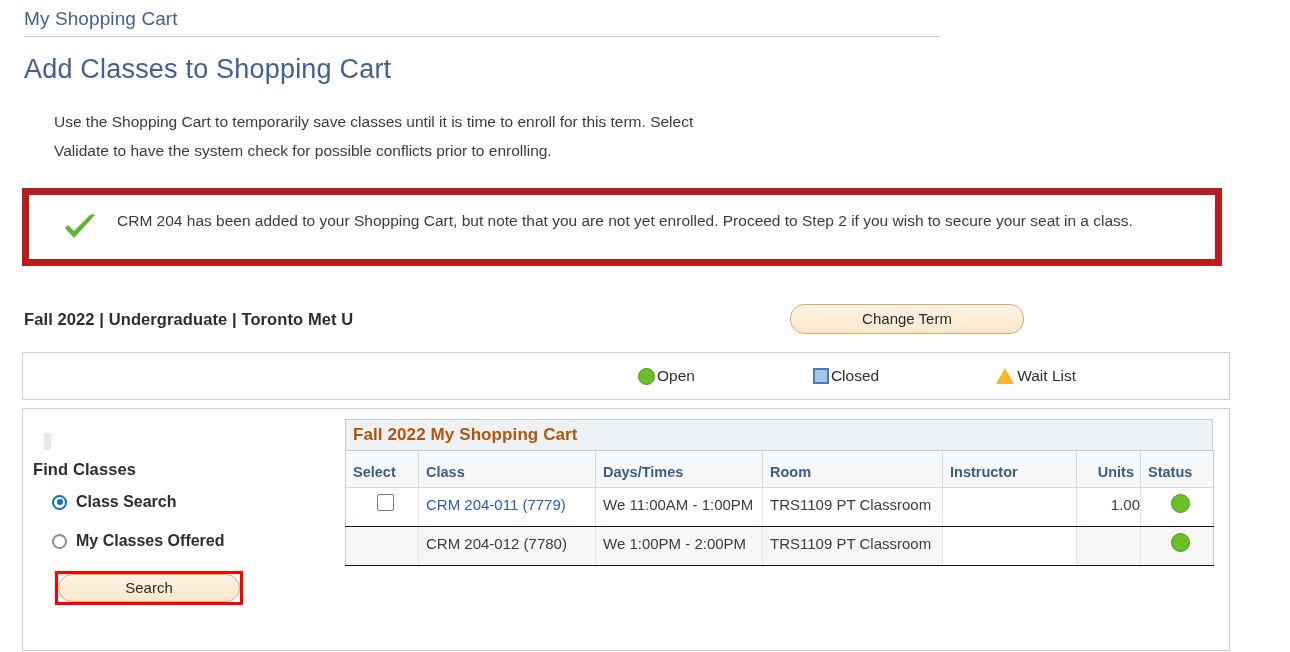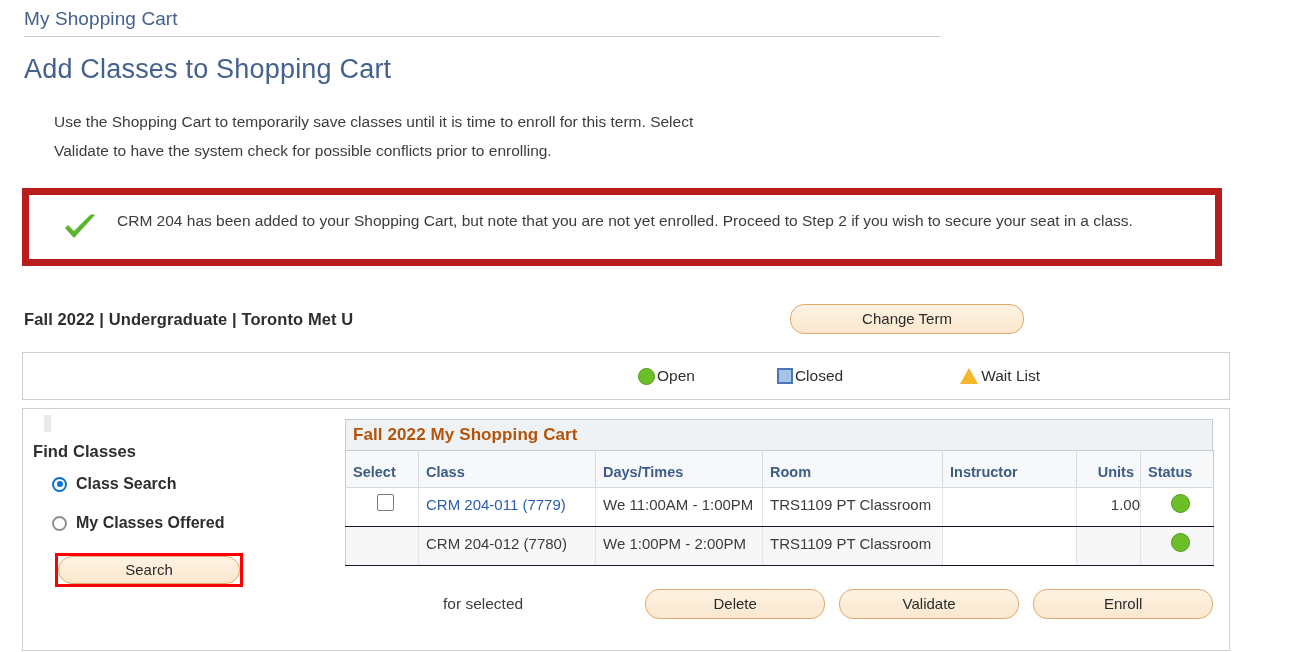--- a/index.html
+++ b/index.html
@@ -116,21 +116,21 @@
     display: flex;
     align-items: center;
   }
   .legend-item {
     display: flex;
     align-items: center;
     font-size: 15.5px;
     color: #2e2e2e;
   }
   .legend-open  { margin-left: 615px; }
-  .legend-closed{ margin-left: 82px; }
+  .legend-closed{ margin-left: 118px; }
   .legend-wait  { margin-left: 117px; }
 
   .dot-open {
     width: 17px; height: 17px; border-radius: 50%;
     background: #6dbf2a; border: 1px solid #4e9a16;
     box-sizing: border-box; margin-right: 2px;
   }
   .sq-closed {
     width: 16px; height: 16px;
     background: #a6c4e8; border: 2px solid #4a79b5;
@@ -152,21 +152,21 @@
     border: 1px solid #ccd0d4;
     background: #ffffff;
     box-sizing: border-box;
     position: relative;
   }
 
   
   .left-col {
     position: absolute;
     left: 10px;
-    top: 6px;
+    top: 24px;
     width: 310px;
   }
   .small-bar {
     width: 7px;
     height: 17px;
     background: #e7e9ec;
     margin: 0 0 10px 11px;
   }
   .find-classes-hd {
     font-size: 16.5px;
@@ -423,20 +423,14 @@
           <td class="instructor-cell"></td>
           <td class="units-cell"></td>
           <td class="status-cell">
             <span class="status-dot"></span>
           </td>
         </tr>
       </tbody>
     </table>
   </div>
 
-  <div class="action-row">
-    <span class="for-selected">for selected</span>
-    <button class="btn btn-delete">Delete</button>
-    <button class="btn btn-validate">Validate</button>
-    <button class="btn btn-enroll">Enroll</button>
-  </div>
 
 </div>
 
 </body></html>

